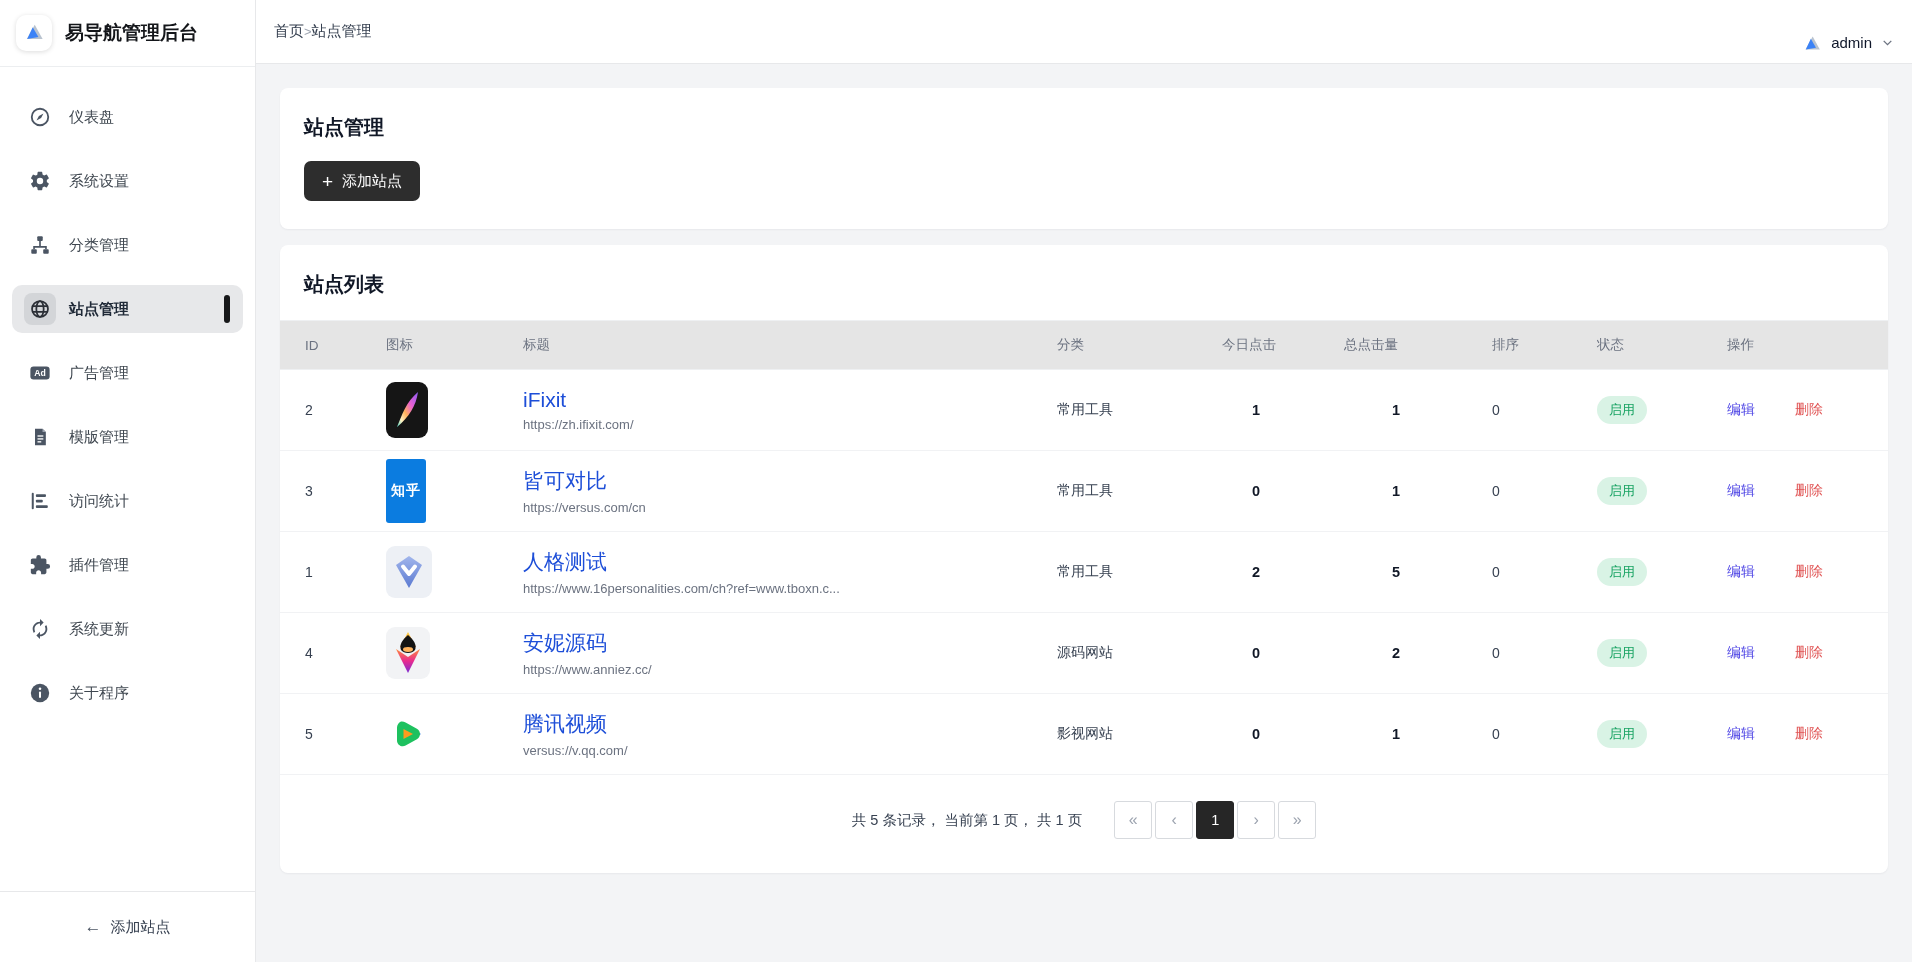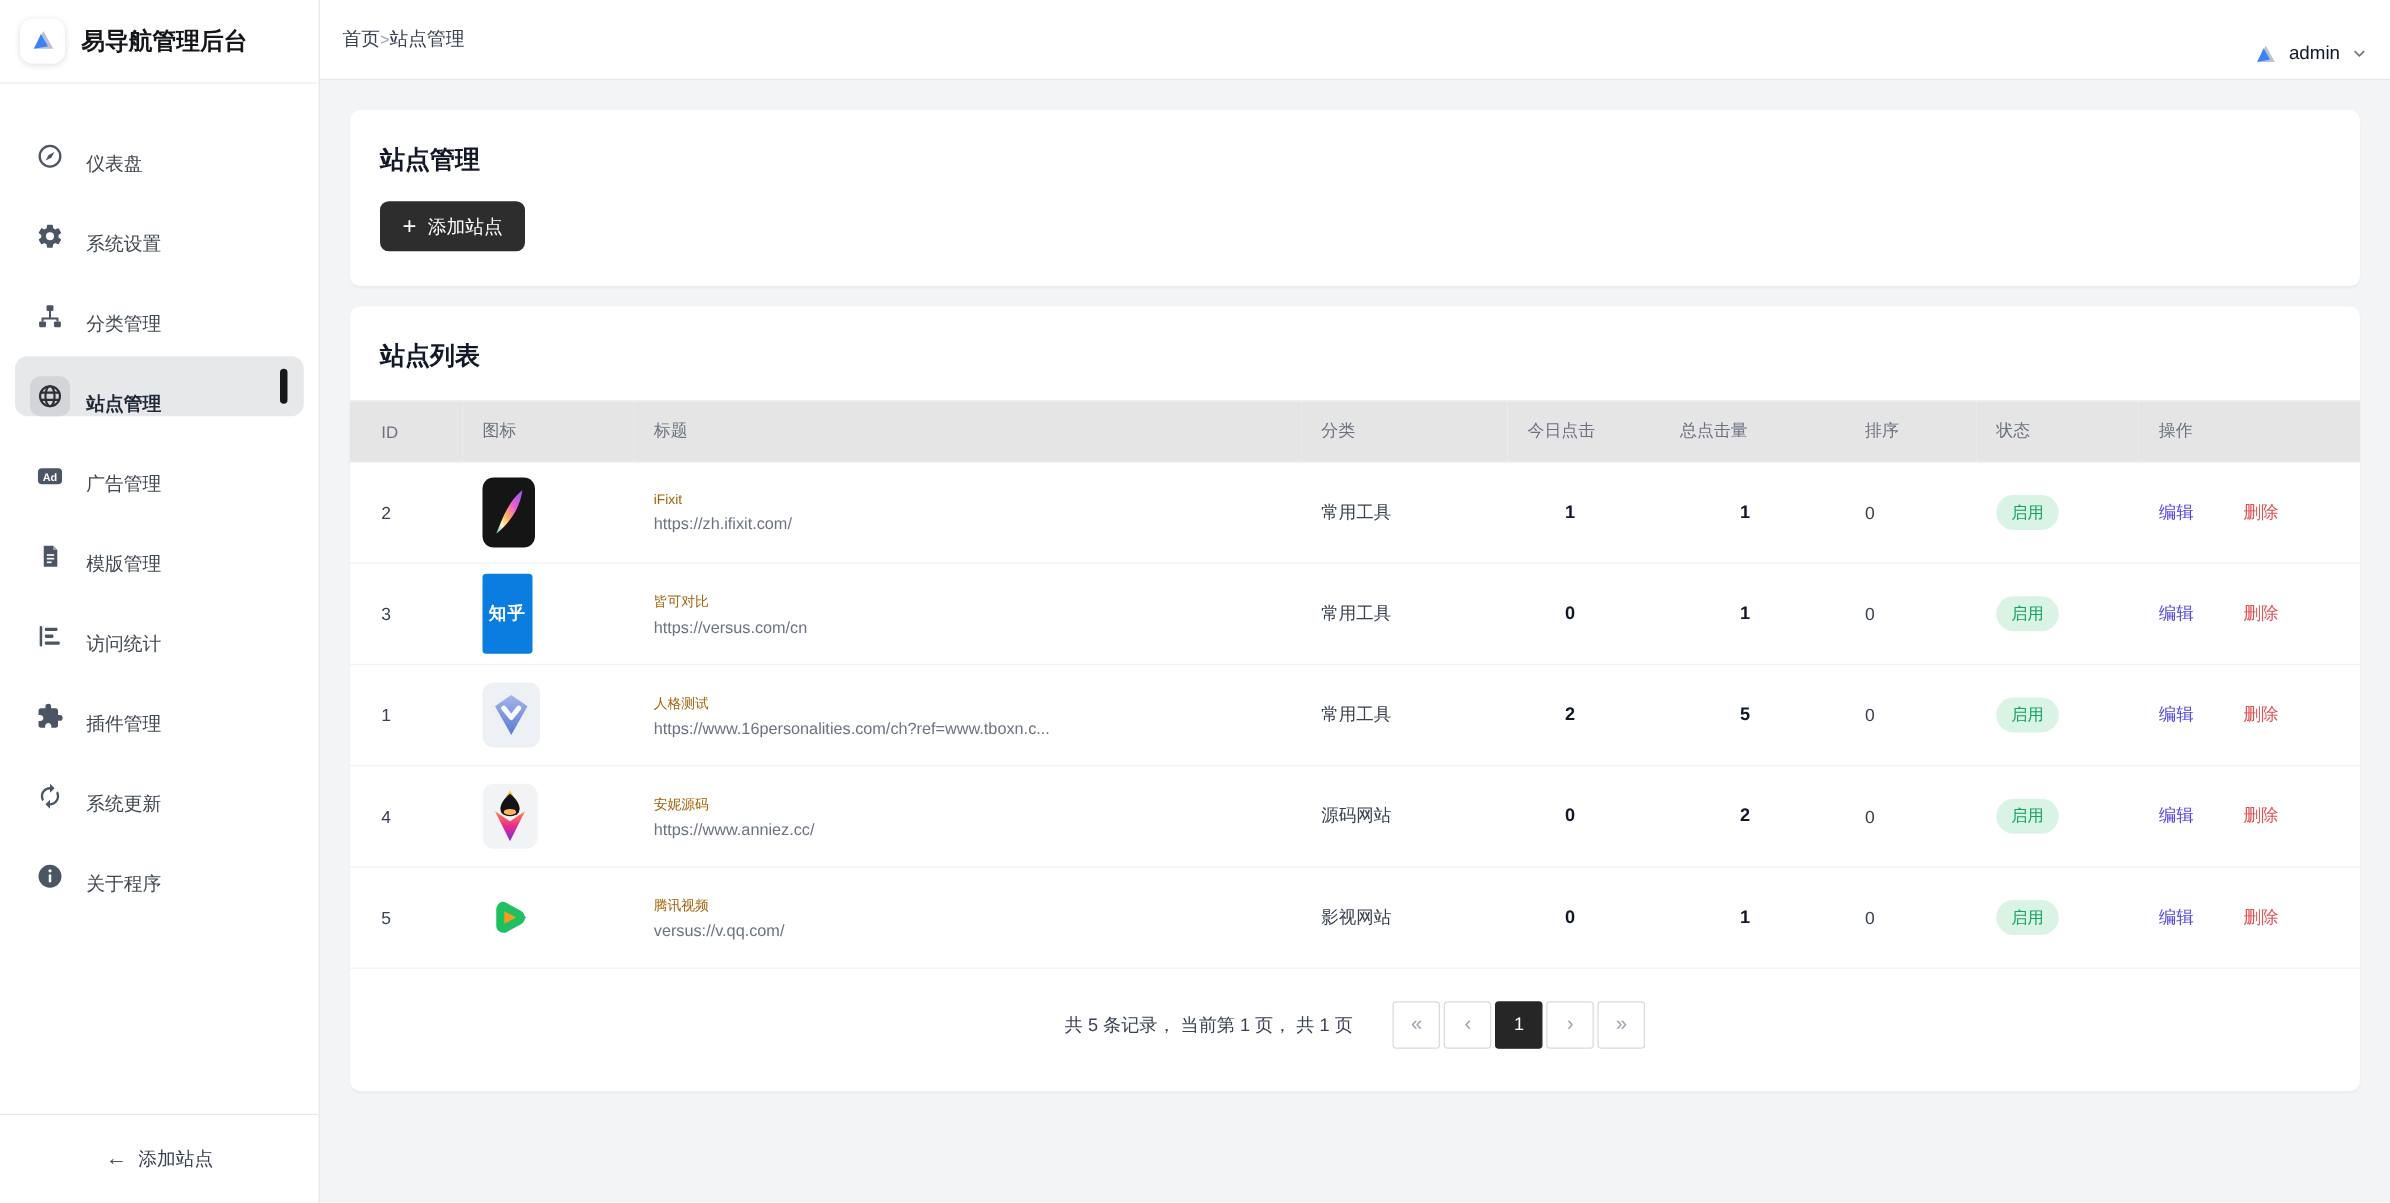--- a/index.html
+++ b/index.html
@@ -10,21 +10,21 @@
     background:#f3f4f6;
     font-family:"Liberation Sans","DejaVu Sans",sans-serif;
     color:#374151;
   }
   
   .sidebar { width:256px; min-width:256px; background:#fff; border-right:1px solid #e7e8ea; display:flex; flex-direction:column; }
   .side-header { height:67px; display:flex; align-items:center; gap:13px; padding:0 16px; border-bottom:1px solid #eceef0; }
   .logo-card { width:36px; height:36px; border-radius:10px; background:#fff; box-shadow:0 1px 5px rgba(0,0,0,.14); display:flex; align-items:center; justify-content:center; }
   .app-title { font-size:19px; font-weight:bold; color:#14161a; white-space:nowrap; }
   .nav { flex:1; padding:26px 12px 0; }
-  .nav-item { position:relative; height:48px; display:flex; align-items:flex-end; gap:13px; padding:0 12px; border-radius:10px; margin-bottom:16px; cursor:pointer; }
+  .nav-item { position:relative; height:48px; display:flex; align-items:center; gap:13px; padding:0 12px; border-radius:10px; margin-bottom:16px; cursor:pointer; }
   .nav-icon { width:32px; height:32px; min-width:32px; display:flex; align-items:center; justify-content:center; border-radius:8px; }
   .nav-label { font-size:15px; color:#3f4750; }
   .nav-item.active { background:#e7e8ea; }
   .nav-item.active .nav-icon { background:#d3d5d8; }
   .nav-item.active .nav-label { color:#1f2937; font-weight:bold; }
   .active-bar { position:absolute; right:13px; top:50%; transform:translateY(-50%); width:6px; height:28px; border-radius:3px; background:#17181a; }
   .side-footer { border-top:1px solid #e7e8ea; height:71px; display:flex; align-items:center; justify-content:center; }
   .collapse-btn { display:flex; align-items:center; gap:9px; font-size:15px; color:#374151; cursor:pointer; }
   .collapse-arrow { font-size:17px; color:#4b5563; }
   
@@ -42,21 +42,21 @@
   .plus { font-size:19px; line-height:1; font-weight:normal; }
   
   .list-title { font-size:20px; font-weight:bold; color:#111827; margin:0; padding:26px 24px 22px; }
   table { width:100%; border-collapse:collapse; table-layout:fixed; }
   thead tr { background:#e5e5e5; }
   th { font-size:13.5px; color:#6b7280; font-weight:normal; text-align:left; height:49px; padding:0 8px 0 16px; border-top:1px solid #eef0f2; border-bottom:1px solid #eef0f2; }
   th:first-child, td:first-child { padding-left:25px; }
   td { height:81px; padding:0 8px 0 16px; border-bottom:1px solid #f1f2f4; font-size:14px; color:#374151; vertical-align:middle; }
   td.c-num  { font-weight:bold; color:#111827; font-size:14.5px; padding-left:46px; }
   td.c-num2 { font-weight:bold; color:#111827; font-size:14.5px; padding-left:64px; }
-  .site-title { font-size:11px; color:#a16207; margin-bottom:5px; }
+  .site-title { font-size:21px; color:#1d4ed8; margin-bottom:5px; }
   .site-url { font-size:13px; color:#6b7280; white-space:nowrap; overflow:hidden; }
   .badge { display:inline-block; background:#d9f3e5; color:#17a262; font-size:13px; padding:5px 12px; border-radius:999px; }
   a.op { text-decoration:none; font-size:14px; cursor:pointer; }
   a.edit { color:#4f46e5; }
   a.del { color:#e05252; margin-left:36px; }
   
   .site-icon { display:flex; align-items:center; justify-content:center; }
   .ic-procreate { width:42px; height:56px; border-radius:9px; background:#151515; }
   .ic-zhihu { width:40px; height:64px; border-radius:3px; background:#0b7ce0; color:#fff; font-size:14px; font-weight:bold; letter-spacing:1px; }
   .ic-personality { width:46px; height:52px; border-radius:9px; background:#edf0f5; }

